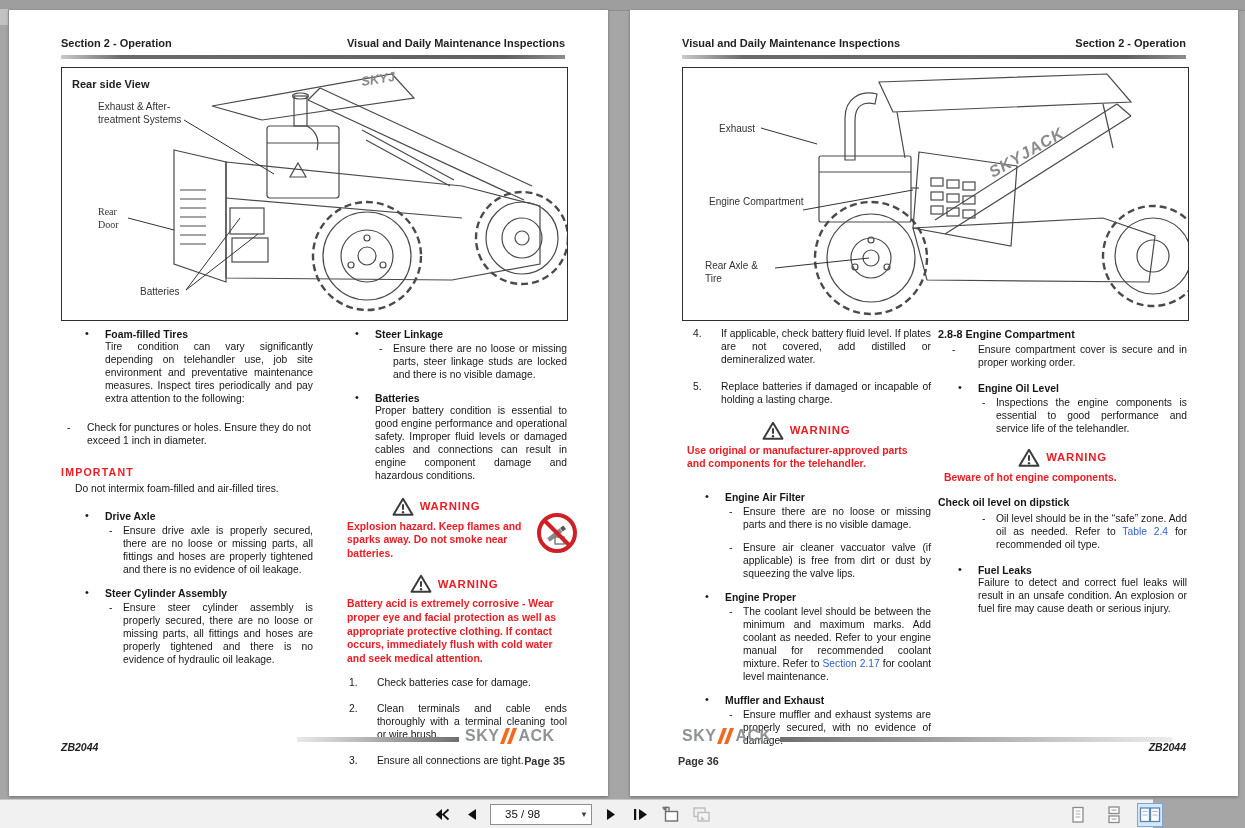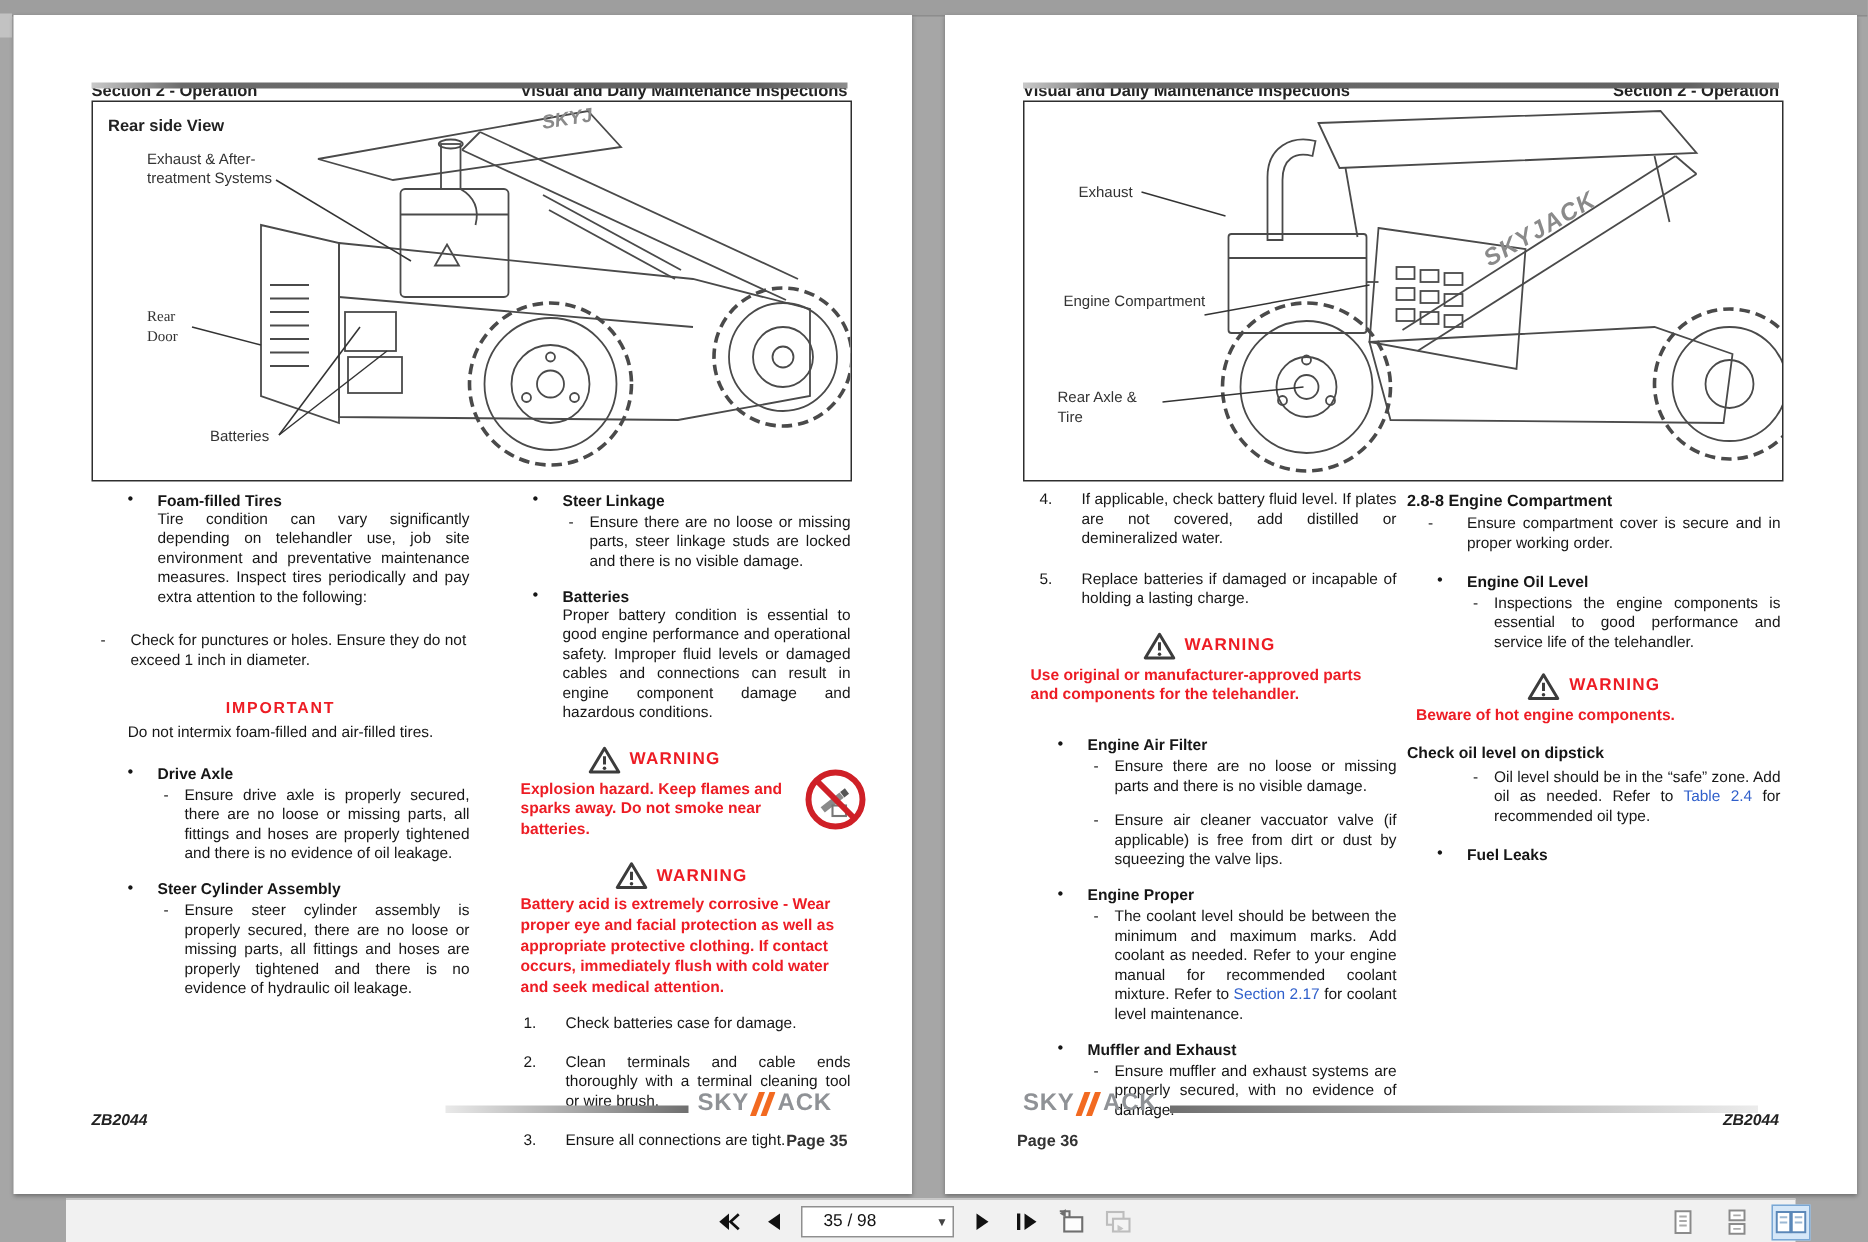--- a/index.html
+++ b/index.html
@@ -8,21 +8,21 @@
   .viewer{position:relative;width:1245px;height:828px;background:#a6a6a6;}
   .topstrip{position:absolute;left:0;top:0;width:1245px;height:10px;background:#9e9e9e;border-bottom:1px solid #8d8d8d;}
   .corner-nib{position:absolute;left:0;top:9px;width:8px;height:16px;background:#c2c2c2;}
 
   
   .page{position:absolute;top:10px;height:786px;background:#ffffff;box-shadow:0 1px 3px rgba(0,0,0,.35);}
   #page-left{left:9px;width:599px;}
   #page-right{left:630px;width:608px;}
   .pg-inner{position:relative;width:100%;height:100%;color:#1c1c1c;}
 
-  .hdr{position:absolute;top:45px;font-size:11px;font-weight:bold;color:#222;white-space:nowrap;}
+  .hdr{position:absolute;top:27px;font-size:11px;font-weight:bold;color:#222;white-space:nowrap;}
   .hdr.left{left:52px;}
   .hdr.right{right:43px;}
   .hdr-rule{position:absolute;top:45px;left:52px;right:43px;height:4px;
             background:linear-gradient(to right,#c9c9c9,#6b6b6b 12%,#616161 88%,#8c8c8c);}
 
   .figbox{position:absolute;top:57px;left:52px;width:505px;height:252px;border:1px solid #2e2e2e;background:#fff;overflow:hidden;}
   .figbox svg{position:absolute;left:0;top:0;}
   .fig-title{position:absolute;left:10px;top:10px;font-size:11px;font-weight:bold;color:#222;}
   .fig-label{position:absolute;font-size:10px;color:#333;line-height:1.25;}
 
@@ -33,21 +33,21 @@
   .bi{position:relative;padding-left:44px;margin-bottom:10px;}
   .bi .bu{position:absolute;left:24px;top:-1px;font-size:11px;}
   .bt{font-weight:bold;font-size:10.4px;}
   .sd{position:relative;padding-left:18px;margin-top:2px;}
   .sd .dh{position:absolute;left:4px;top:0;}
   .td{position:relative;padding-left:26px;margin-bottom:12px;}
   .td .dh{position:absolute;left:6px;top:0;}
   .num-item{position:relative;padding-left:36px;margin-bottom:13px;}
   .num-item .n{position:absolute;left:8px;top:0;}
 
-  .impblk{text-align:center;margin:16px 0 14px 0;}
+  .impblk{margin:16px 0 14px 0;}
   .imp-l{color:#ed1c24;font-weight:bold;letter-spacing:1.2px;font-size:10.6px;}
   .imp-b{margin-top:4px;padding:0 14px;}
 
   .warn{position:relative;margin:14px 0 12px 0;}
   .warn-head{display:flex;align-items:center;justify-content:center;gap:6px;margin-bottom:4px;}
   .warn-word{color:#ed1c24;font-weight:bold;font-size:11.4px;letter-spacing:.8px;}
   .warn-text{color:#ed1c24;font-weight:bold;font-size:10.4px;line-height:1.3;padding:0 6px;}
   .nosmoke{position:absolute;right:-12px;top:14px;}
 
   .sec-head{font-weight:bold;font-size:10.8px;margin-bottom:2px;}
@@ -59,21 +59,21 @@
                background:linear-gradient(to right,#e9e9e9,#6f6f6f);}
   .foot-line-r{position:absolute;top:727px;left:150px;width:392px;height:5px;
                background:linear-gradient(to right,#6f6f6f,#ececec);}
   .sjlogo{position:absolute;top:718px;display:flex;align-items:flex-end;}
   .sj-t{font-weight:bold;font-size:16px;color:#8f9296;letter-spacing:.5px;line-height:1;}
   .sj-j{margin:0 1px;}
   .pg-num{position:absolute;top:745px;font-size:10.8px;font-weight:bold;color:#333;}
   .doc-code{position:absolute;top:731px;font-size:10.5px;font-weight:bold;font-style:italic;color:#222;}
 
   
-  .toolbar{position:absolute;left:0;bottom:0;width:1153px;height:28px;background:#f1f1f1;border-top:1px solid #c6c6c6;margin-left:44px;}
+  .toolbar{position:absolute;left:0;bottom:0;width:1153px;height:28px;background:#f1f1f1;border-top:1px solid #c6c6c6;}
   .nav{position:absolute;left:432px;top:3px;display:flex;align-items:center;gap:9px;height:22px;}
   .tbtn{display:flex;align-items:center;justify-content:center;width:20px;height:20px;cursor:pointer;}
   .pagebox-wrap{position:relative;width:100px;height:19px;background:#fff;border:1px solid #8f8f8f;display:flex;align-items:center;}
   .pagebox{border:none;outline:none;width:78px;height:15px;font-size:11.5px;font-family:"Liberation Sans",sans-serif;
            padding:0 0 0 14px;background:transparent;color:#111;}
   .caret{position:absolute;right:3px;top:5px;font-size:8px;color:#444;}
   .viewbtn{display:flex;align-items:center;justify-content:center;width:22px;height:20px;cursor:pointer;}
   .layoutbtns{position:absolute;right:-10px;top:3px;display:flex;gap:10px;}
   .laybtn{width:24px;height:22px;display:flex;align-items:center;justify-content:center;border:1px solid transparent;cursor:pointer;}
   .laybtn.sel{background:#d5e7f8;border:1px solid #7aa7d4;}
@@ -384,20 +384,21 @@
 
         <div class="subhead">Check oil level on dipstick</div>
         <div class="sd" style="padding-left:58px;">
           <span class="dh" style="left:44px;">-</span>
           <p class="jst"><span>Oil level should be in the “safe” zone. Add oil as needed. Refer to </span><span class="lnk">Table 2.4</span><span> for recommended oil type.</span></p>
         </div>
 
         <div class="bi" style="padding-left:40px;margin-top:12px;margin-bottom:6px;">
           <span class="bu" style="left:20px;">•</span>
           <div class="bt">Fuel Leaks</div>
+          <p class="jst">Failure to detect and correct fuel leaks will result in an unsafe condition. An explosion or fuel fire may cause death or serious injury.</p>
         </div>
 
         <div class="warn">
         </div>
       </div>
 
       <div class="foot-line-r"></div>
       <div class="sjlogo" style="left:52px;">
         <span class="sj-t">SKY</span>
         <svg class="sj-j" width="17" height="16" viewBox="0 0 17 16">

